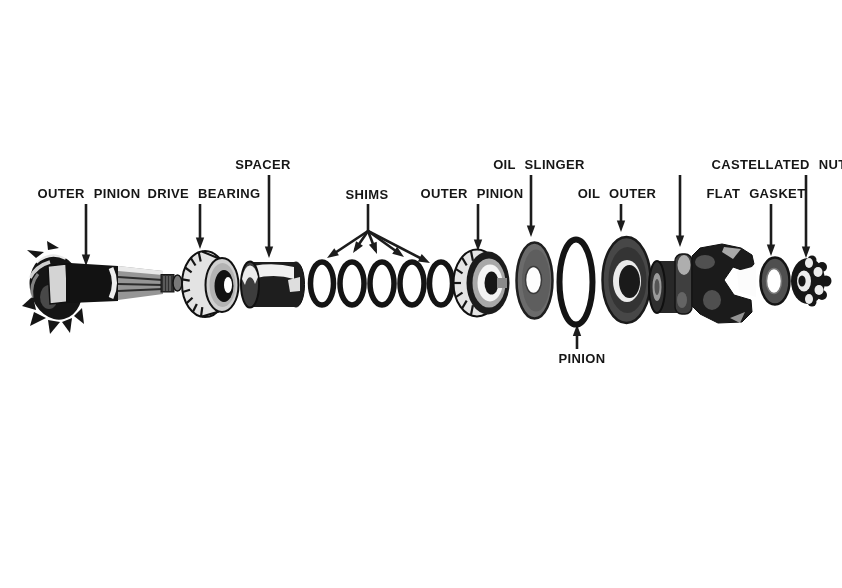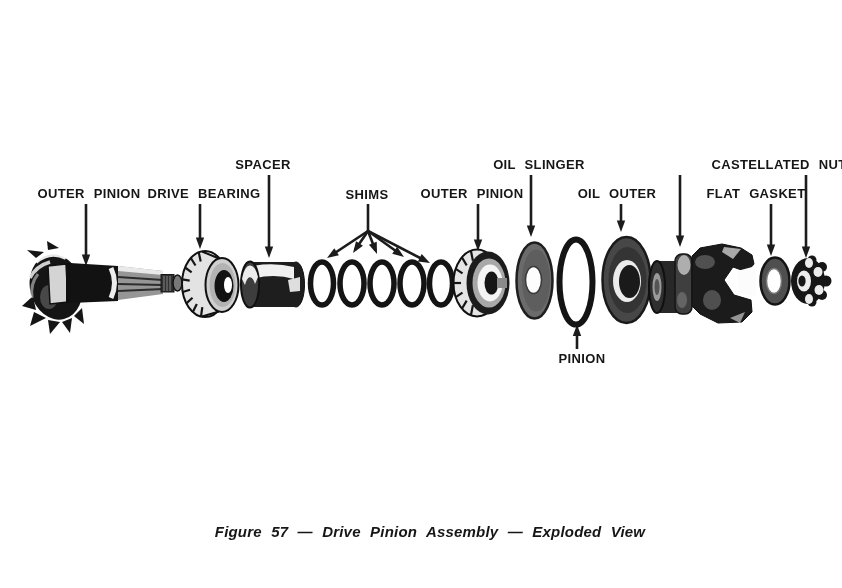--- a/index.html
+++ b/index.html
@@ -222,14 +222,13 @@
   <div class="lbl" style="left:367px;top:188px">SHIMS</div>
   <div class="lbl" style="left:472px;top:187px">OUTER PINION</div>
   <div class="lbl" style="left:539px;top:158px">OIL SLINGER</div>
   <div class="lbl two" style="left:640px;top:139px">
   </div>
   <div class="lbl" style="left:617px;top:187px">OIL OUTER</div>
   <div class="lbl" style="left:756px;top:187px">FLAT GASKET</div>
   <div class="lbl" style="left:779px;top:158px">CASTELLATED NUT</div>
   <div class="lbl" style="left:582px;top:352px">PINION</div>
 
-  <div class="caption">Figure 57 — Drive Pinion Assembly — Exploded View</div>
 </div>
 
 </body></html>

